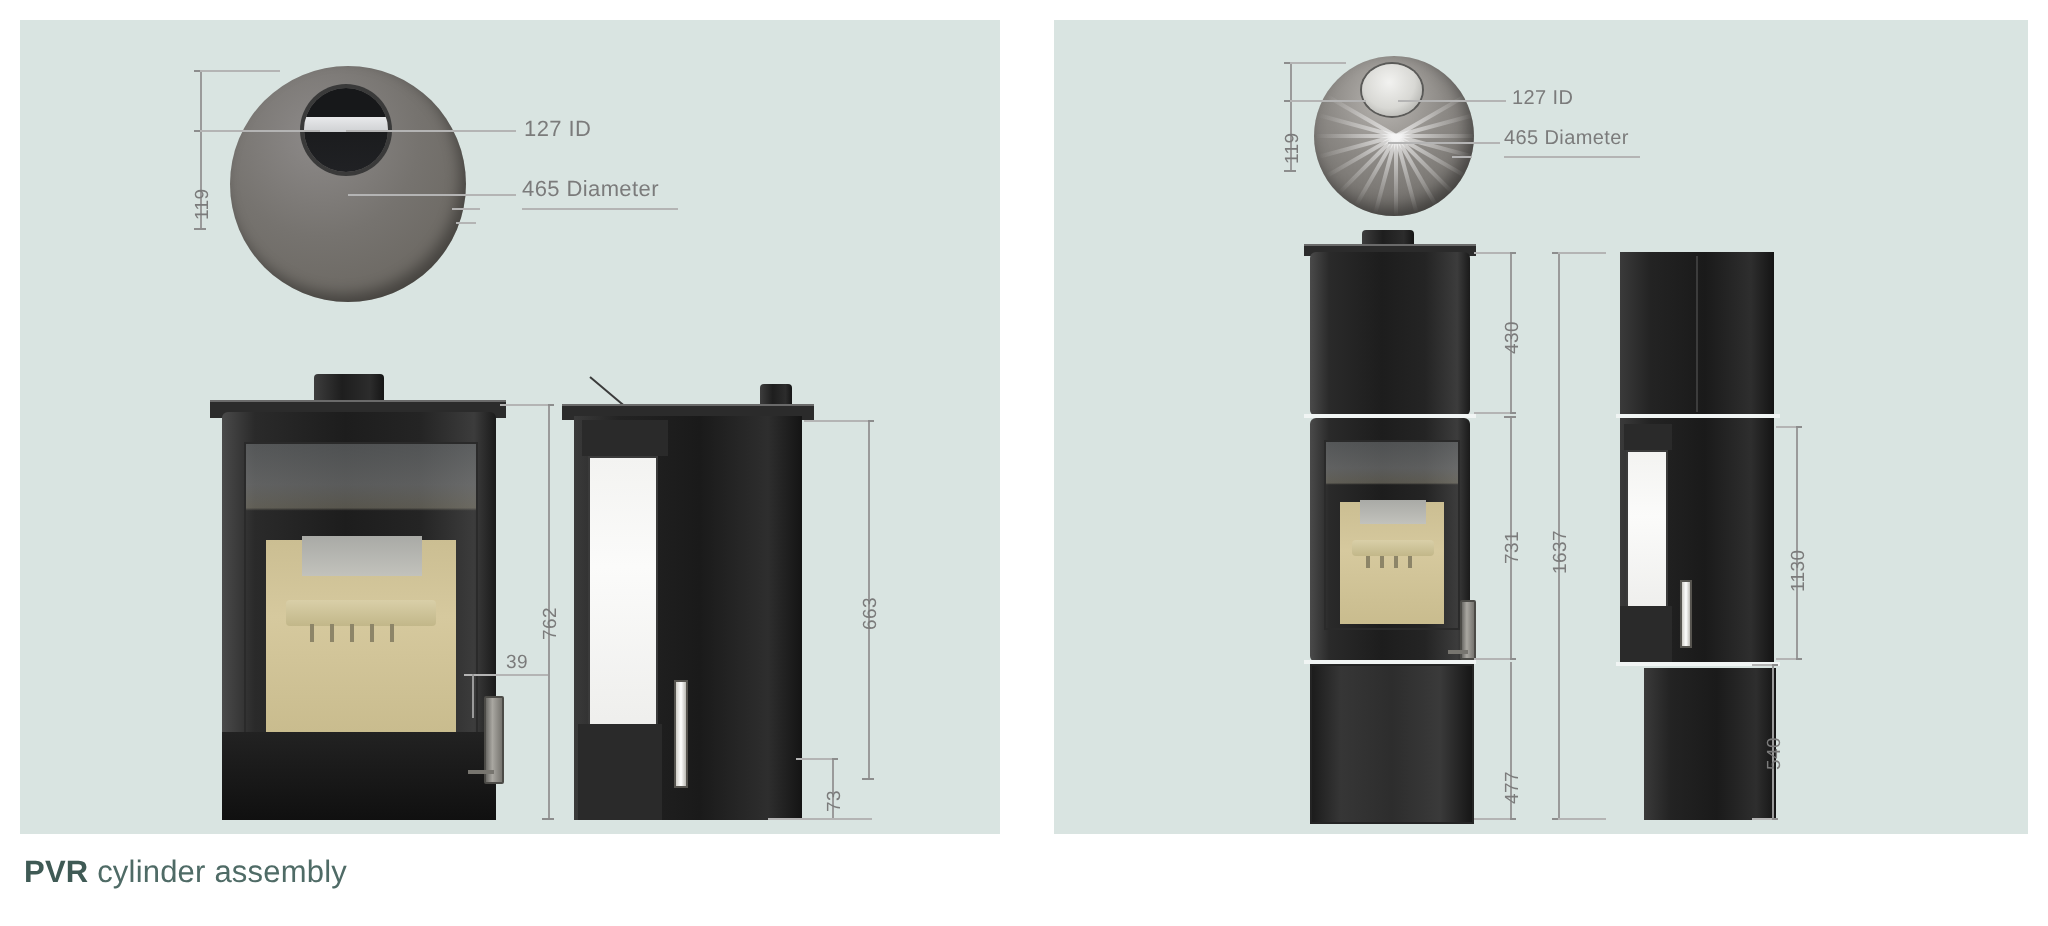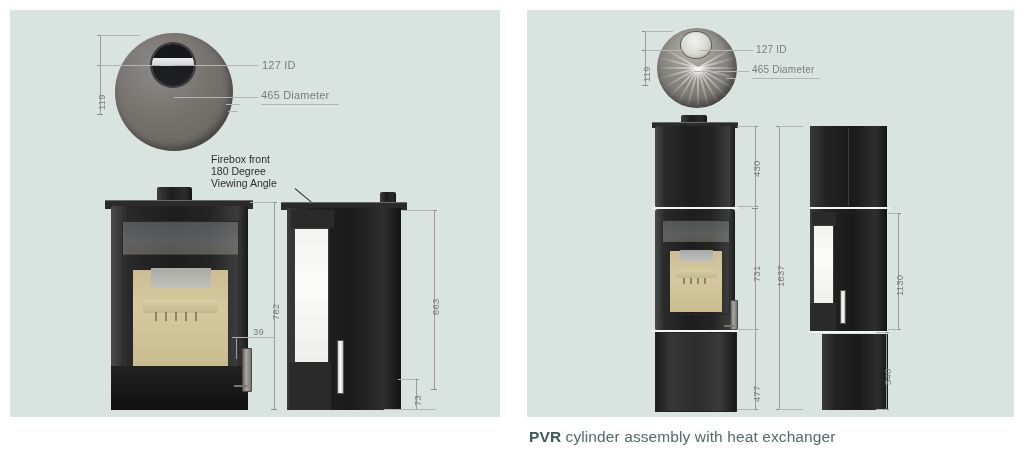--- a/index.html
+++ b/index.html
@@ -235,25 +235,20 @@
       <div class="dimtext vert" style="left:86px; top:100px;">119</div>
 
       <div class="ln h light" style="left:163px; top:55px; width:85px;"></div>
       <div class="dimtext" style="left:252px; top:49px; font-size:11px;">127 ID</div>
 
       <div class="ln h light" style="left:164px; top:87px; width:84px;"></div>
       <div class="dimtext" style="left:251px; top:79px; font-size:11px;">465 Diameter</div>
       <div class="ln h light" style="left:251px; top:94px; width:78px;"></div>
     </div>
 
-    <div class="anno" style="left:201px; top:143px;">
-      <div>Firebox front</div>
-      <div>180 Degree</div>
-      <div>Viewing Angle</div>
-    </div>
     <div class="leader" style="left:285px; top:178px; width:40px; transform:rotate(40deg);"></div>
 
     <div class="stove">
       <div class="collar" style="left:147px; top:177px; width:35px; height:14px;"></div>
       <div class="top-plate" style="left:95px; top:190px; width:148px; height:8px;"></div>
       <div class="body-dark" style="left:101px; top:196px; width:137px; height:204px;"></div>
       <div class="glass" style="left:112px; top:211px; width:115px; height:145px;">
         <div class="firebrick" style="left:10px; top:48px; width:95px; height:96px;"></div>
         <div class="baffle" style="left:28px; top:46px; width:60px; height:20px;"></div>
         <div class="log-shelf" style="left:20px; top:78px; width:75px; height:13px;"></div>
@@ -414,18 +409,18 @@
     <div class="dimtext vert" style="left:367px; top:286px;">1130</div>
 
     <div class="ln v" style="left:359px; top:322px; height:78px;"></div>
     <div class="tick h" style="left:356px; top:322px;"></div>
     <div class="tick h" style="left:356px; top:399px;"></div>
     <div class="ln h light" style="left:349px; top:322px; width:10px;"></div>
     <div class="ln h light" style="left:349px; top:399px; width:10px;"></div>
     <div class="dimtext vert" style="left:355px; top:375px;">540</div>
   </div>
 
-
-  <div class="caption caption-right">
-    <b>PVR</b><span> cylinder assembly with heat exchanger</span>
+  <div class="caption caption-left">
+    <b>PVR</b><span> cylinder assembly</span>
   </div>
 
+
 </div>
 
 </body></html>

